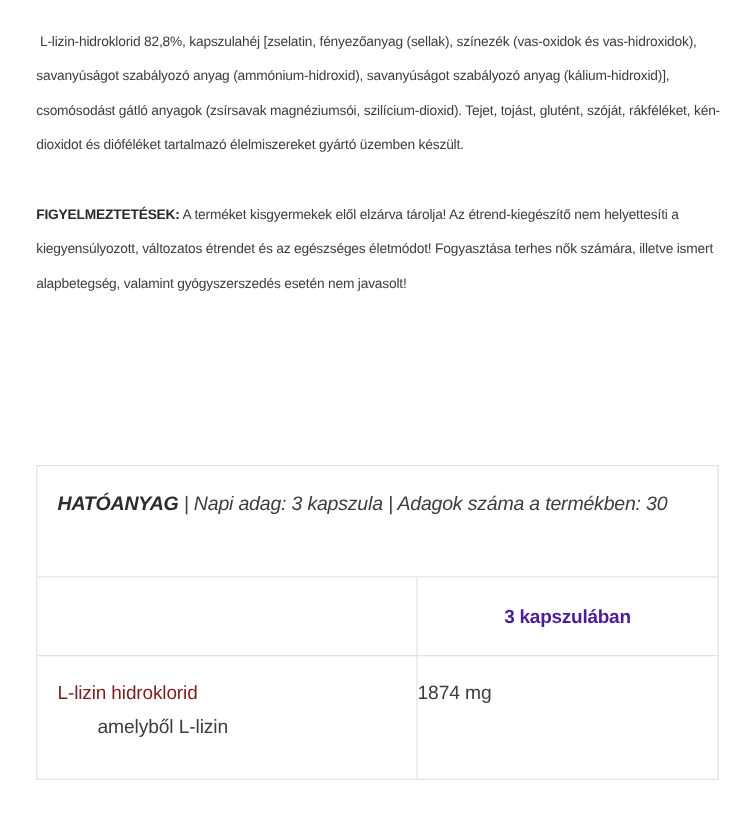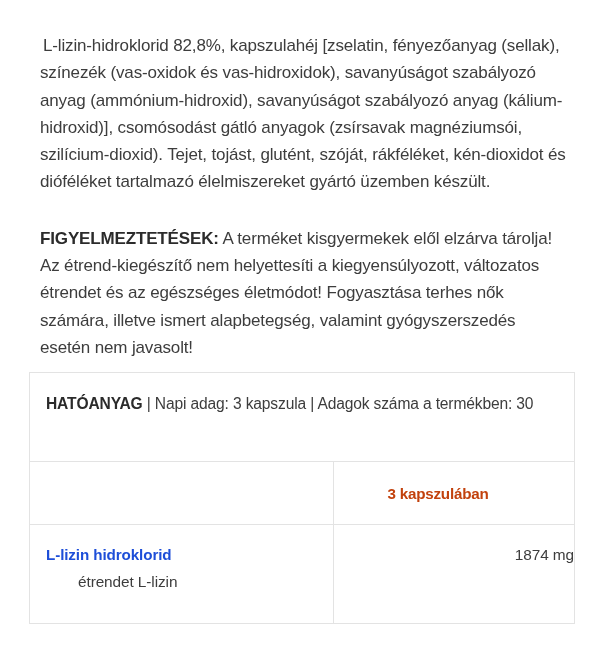--- a/index.html
+++ b/index.html
@@ -15,22 +15,22 @@
       font-family: "Liberation Sans", "DejaVu Sans", sans-serif;
       color: #3a3a3a;
     }
     .content {
       position: absolute;
       left: 29px;
       top: 21px;
       width: 552px;
     }
     .para {
-      margin: 11px;
-      font-size: 17px;
+      margin: 0;
+      font-size: 11px;
       line-height: 27.3px;
       letter-spacing: -0.15px;
       color: #3d3d3d;
     }
     .para-ingredients {
       text-indent: 3px;
     }
     .para-warnings {
       margin-top: 29px;
     }
@@ -54,20 +54,21 @@
       position: absolute;
       left: 0;
       top: 0;
       width: 544px;
       height: 89px;
       border-bottom: 1px solid #e3e3e3;
       box-sizing: border-box;
       padding: 17px 16px 12px 16px;
       line-height: 27.3px;
       letter-spacing: -0.15px;
+      font-style: italic;
     }
     .table-head strong {
       font-weight: bold;
       color: #2b2b2b;
     }
     .col-divider {
       position: absolute;
       left: 303px;
       top: 89px;
       width: 1px;
@@ -77,63 +78,63 @@
     .row-sep {
       position: absolute;
       left: 0;
       top: 151px;
       width: 544px;
       height: 1px;
       background: #e3e3e3;
     }
     .col-header {
       position: absolute;
-      left: 288px;
+      left: 304px;
       top: 89px;
       width: 240px;
       height: 62px;
       display: flex;
       align-items: center;
       justify-content: center;
       font-weight: bold;
-      color: #c2410c;
+      color: #4c1d95;
       font-size: 15.2px;
       letter-spacing: -0.2px;
     }
     .col-header-empty {
       position: absolute;
       left: 0;
       top: 89px;
       width: 303px;
       height: 62px;
     }
     .ingredient-cell {
       position: absolute;
       left: 16px;
       top: 168px;
       width: 280px;
       line-height: 27px;
     }
     .ingredient-name {
-      font-weight: bold;
-      color: #1d4ed8;
+      font-weight: normal;
+      color: #7f1d1d;
       font-size: 15.2px;
       letter-spacing: -0.1px;
     }
     .ingredient-sub {
       padding-left: 32px;
       font-size: 15.4px;
       letter-spacing: -0.1px;
     }
     .amount-cell {
       position: absolute;
       left: 304px;
       top: 168px;
       width: 240px;
-      text-align: right;
+      text-align: left;
       line-height: 27px;
       font-size: 15.4px;
       letter-spacing: -0.1px;
     }
   </style>
 </head>
 <body>
 
 <div class="content">
   <p class="para para-ingredients">L-lizin-hidroklorid 82,8%, kapszulahéj [zselatin, fényezőanyag (sellak), színezék (vas-oxidok és vas-hidroxidok), savanyúságot szabályozó anyag (ammónium-hidroxid), savanyúságot szabályozó anyag (kálium-hidroxid)], csomósodást gátló anyagok (zsírsavak magnéziumsói, szilícium-dioxid). Tejet, tojást, glutént, szóját, rákféléket, kén-dioxidot és dióféléket tartalmazó élelmiszereket gyártó üzemben készült.</p>
@@ -141,18 +142,18 @@
 </div>
 
 <div class="table">
   <div class="table-head"><strong>HATÓANYAG</strong><span> | Napi adag: 3 kapszula | Adagok száma a termékben: 30</span></div>
   <div class="col-header-empty"></div>
   <div class="col-header">3 kapszulában</div>
   <div class="col-divider"></div>
   <div class="row-sep"></div>
   <div class="ingredient-cell">
     <div class="ingredient-name">L-lizin hidroklorid</div>
-    <div class="ingredient-sub">étrendet L-lizin</div>
+    <div class="ingredient-sub">amelyből L-lizin</div>
   </div>
   <div class="amount-cell">
     <div>1874 mg</div>
   </div>
 </div>
 
 </body></html>

